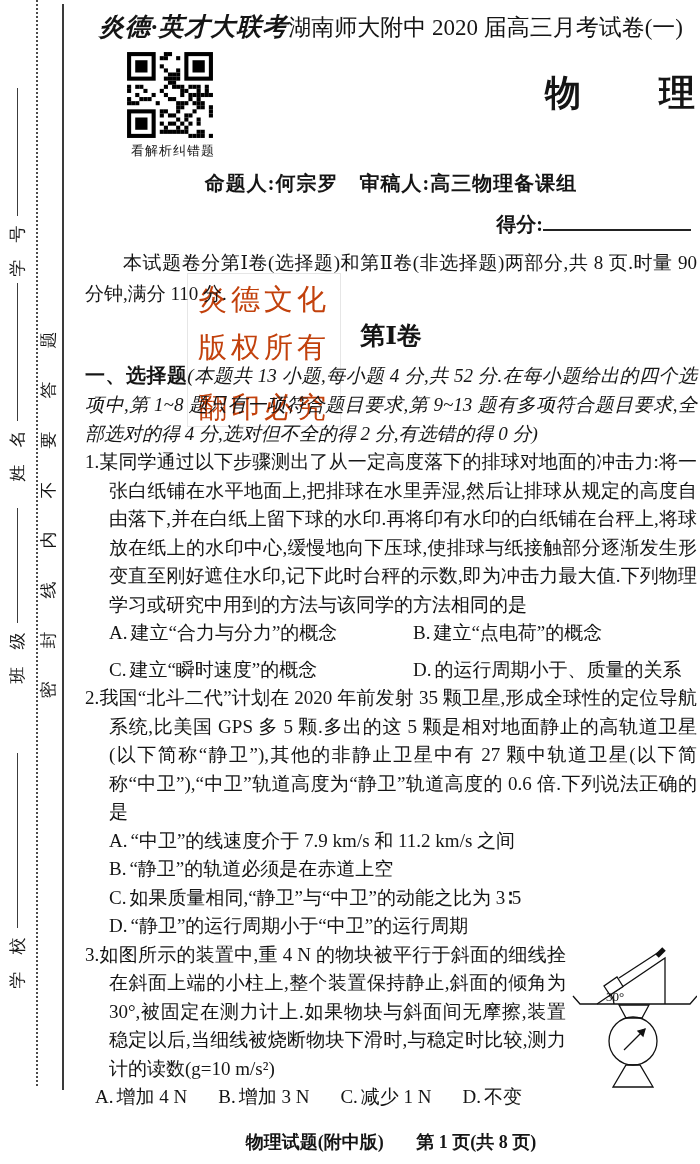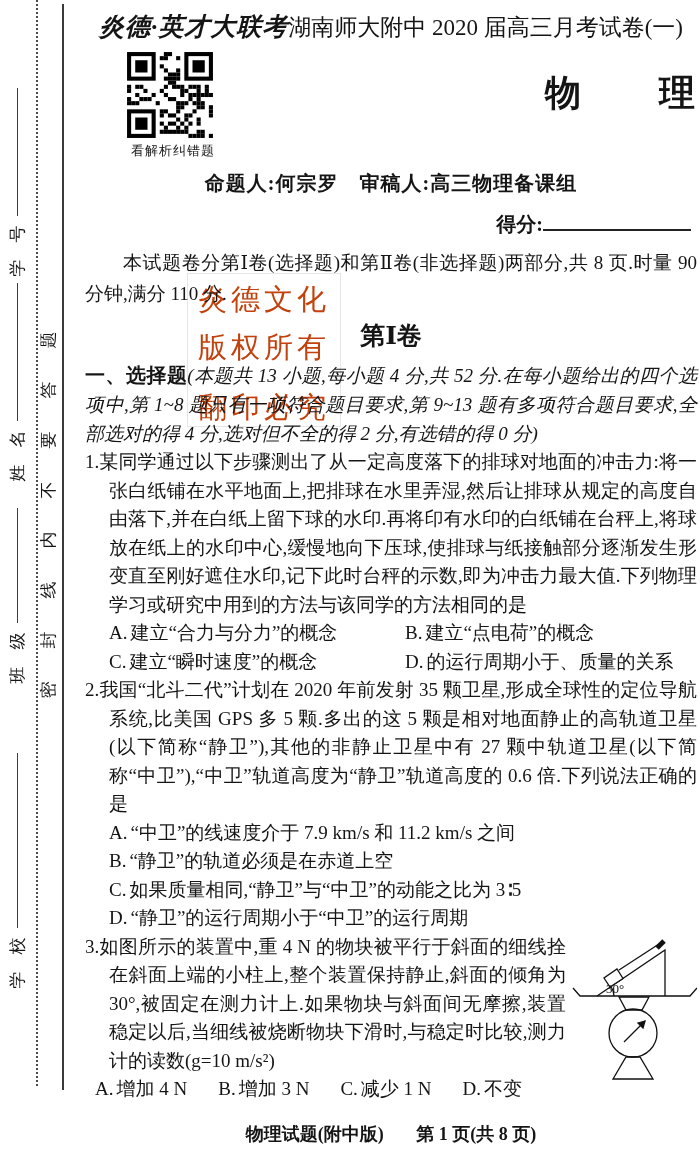--- a/index.html
+++ b/index.html
@@ -42,21 +42,21 @@
   .intro{margin:6px 0 0;font-size:19px;line-height:31px;text-indent:2em;text-align:justify;}
   .section-title{margin:10px 0 0;text-align:center;font-size:25px;line-height:34px;font-weight:700;}
   .instructions{margin:8px 0 0;font-size:19px;line-height:29px;text-align:justify;}
   .instructions b{font-size:20px;}
   .kaiti{font-style:italic;}
 
   .question{position:relative;font-size:19px;line-height:28.5px;text-align:justify;}
   .qbody{display:block;padding-left:24px;text-indent:-24px;}
   .qnum{display:inline;}
   .opts{padding-left:24px;}
-  .opts.grid2{display:grid;grid-template-columns:296px auto;}
+  .opts.grid2{display:grid;grid-template-columns:296px auto;gap:8px;}
   .opts.list .opt{display:block;}
   .opts.row{display:flex;gap:31px;padding-left:10px;}
   .olabel{margin-right:3px;}
   .qfigure{float:right;width:125px;height:148px;margin:0 0 2px 6px;}
 
   .footer{margin-top:18px;text-align:center;font-size:18px;font-weight:600;}
   .footer .gap{display:inline-block;width:1.8em;}
 </style>
 </head>
 <body>

